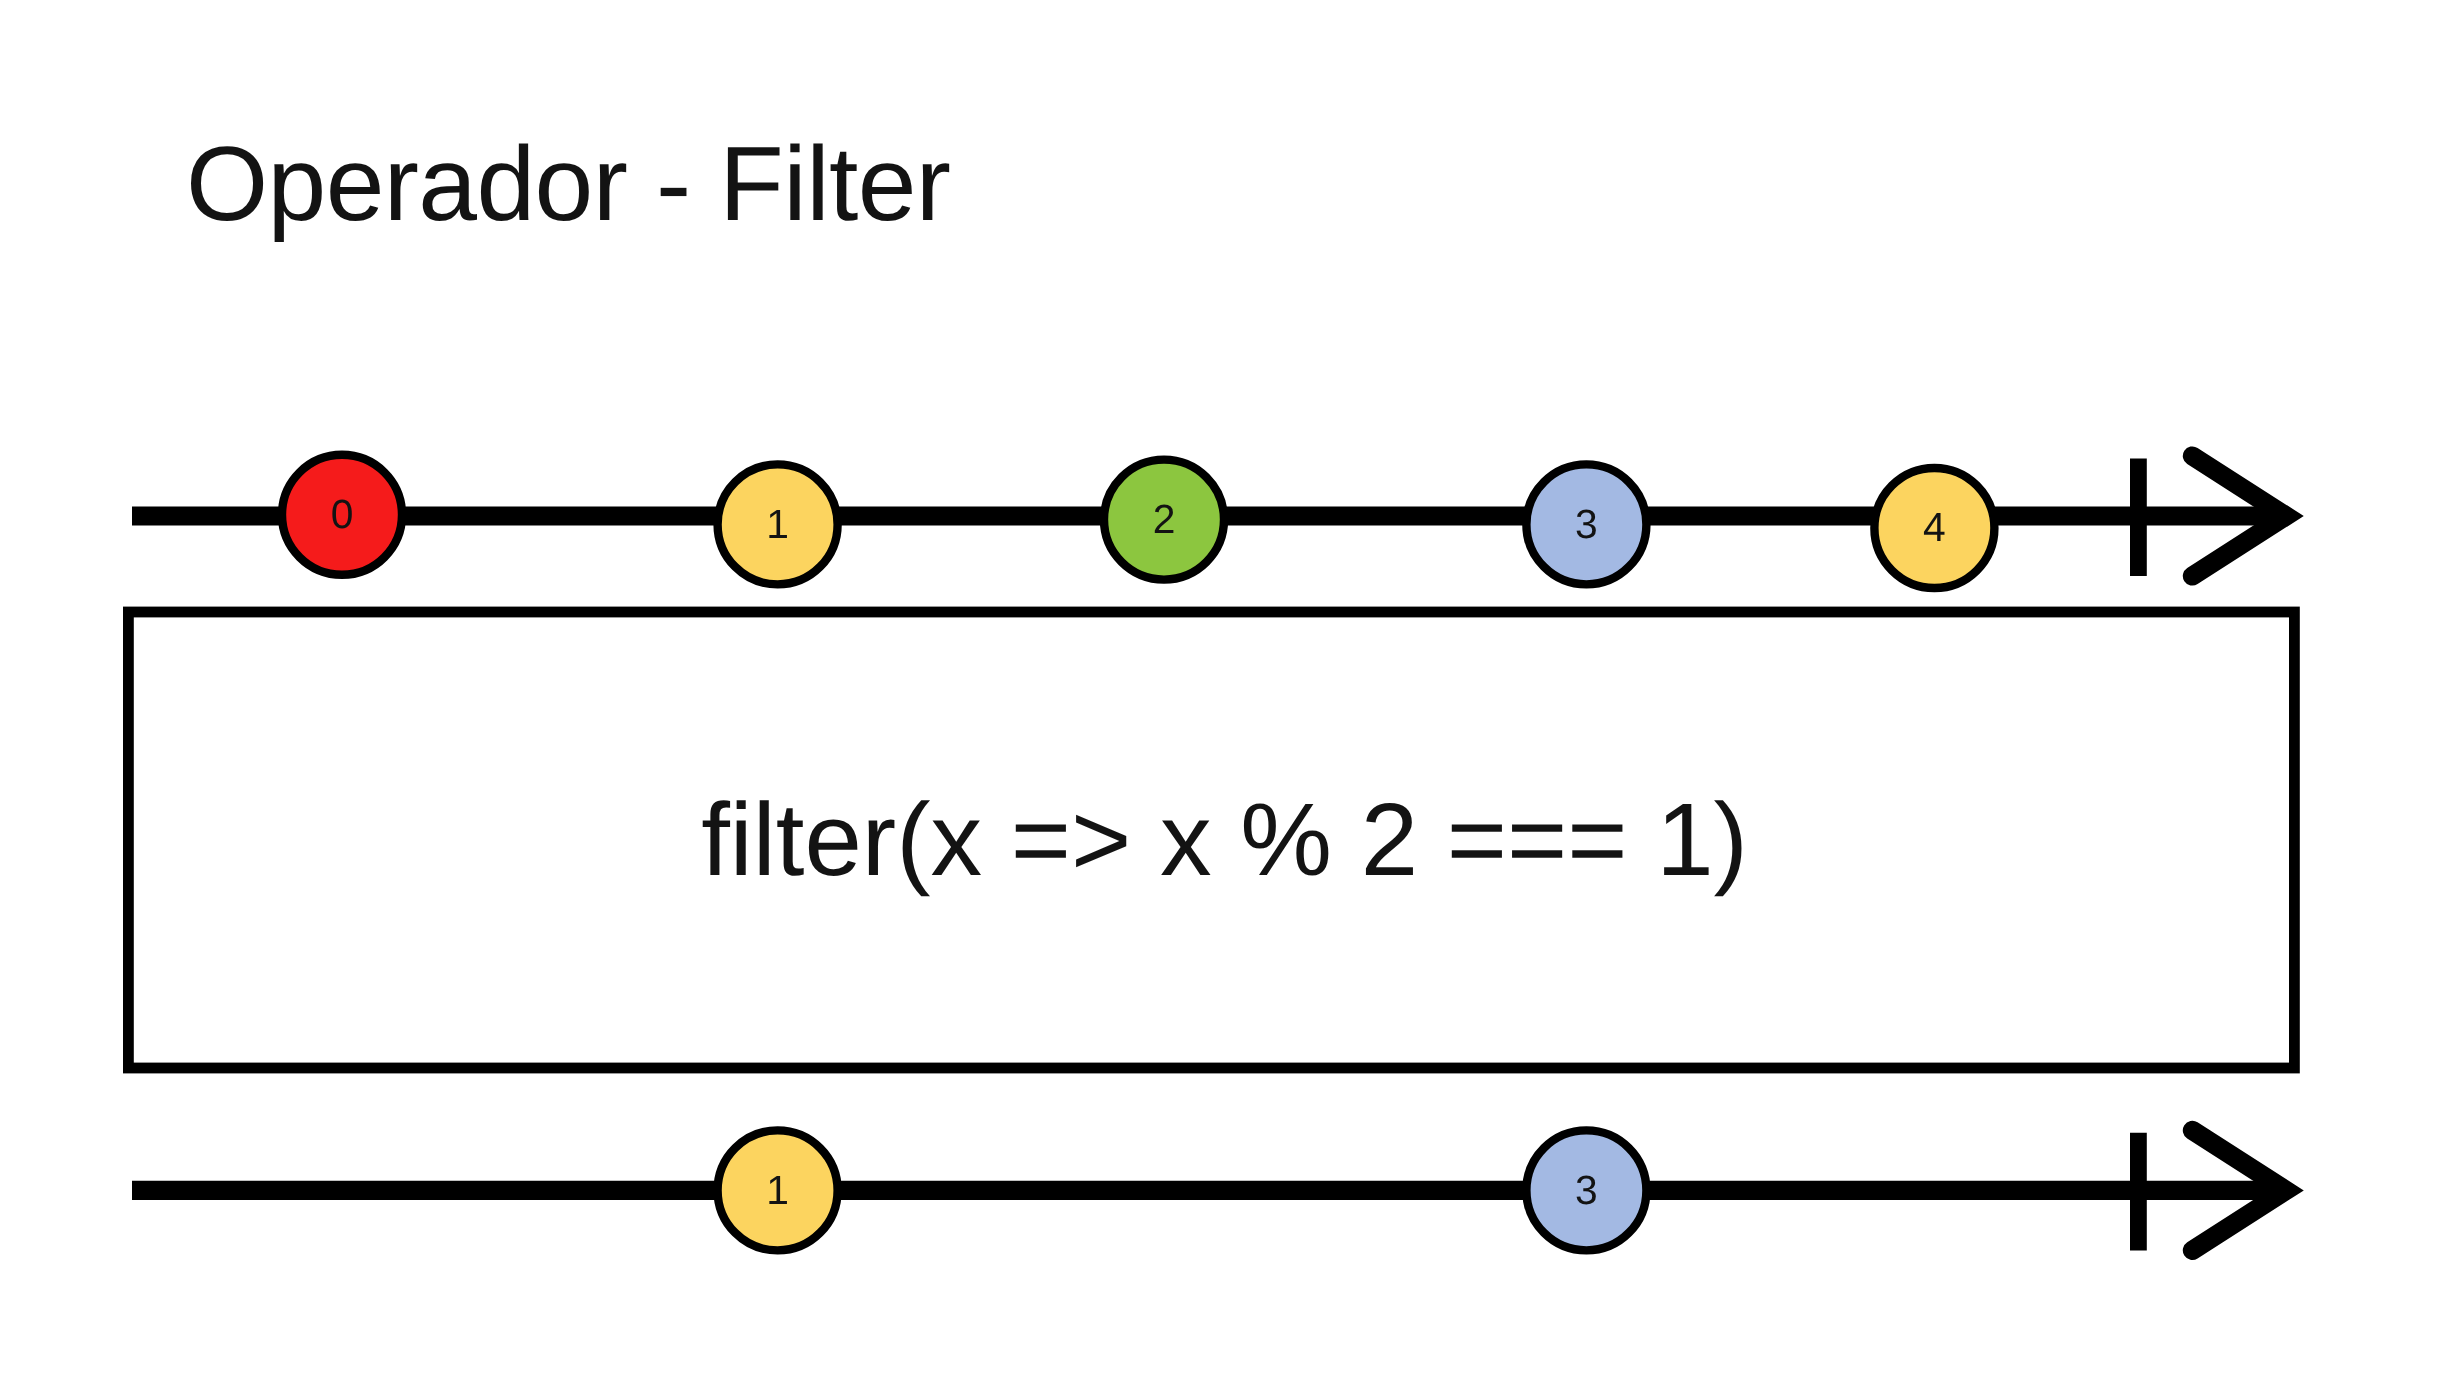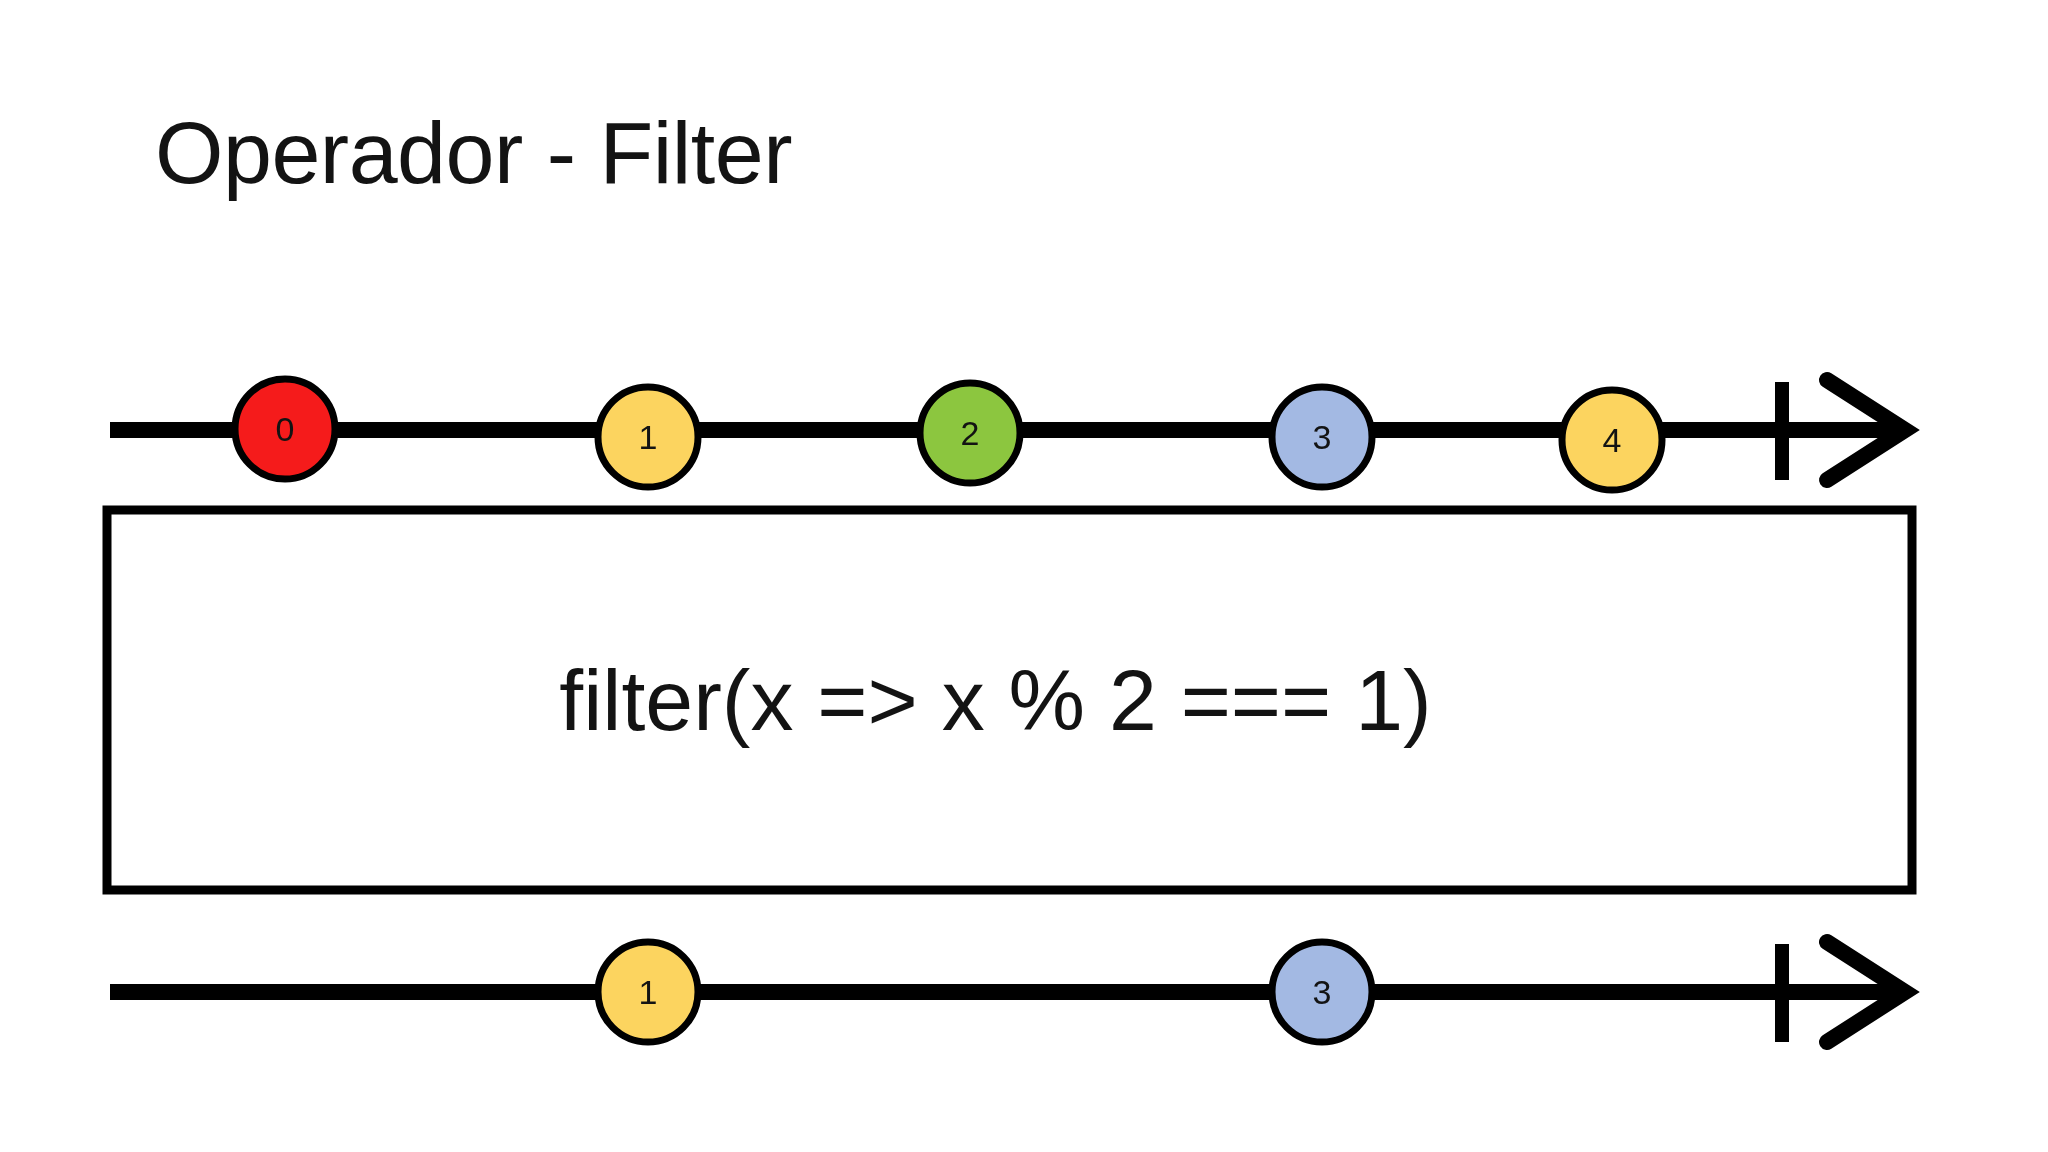--- a/index.html
+++ b/index.html
@@ -126,17 +126,17 @@
         <text id="res-m0-t" class="marble-text" x="648" y="992" text-anchor="middle" dominant-baseline="central">1</text>
       </g>
 
       <g>
         <circle id="res-m1-c" cx="1322" cy="992" r="50" fill="#A3B9E3" stroke="#000000" stroke-width="7"></circle>
         <text id="res-m1-t" class="marble-text" x="1322" y="992" text-anchor="middle" dominant-baseline="central">3</text>
       </g>
     </g>
   </svg>
 
-  <div class="operator-label" style="left: 93px; top: 510px; width: 1805px; height: 380px; justify-content: center;">
+  <div class="operator-label" style="left: 118px; top: 510px; width: 1805px; height: 380px; justify-content: center;">
     <span>filter(x =&gt; x % 2 === 1)</span>
   </div>
 
 </div>
 
 </body></html>

